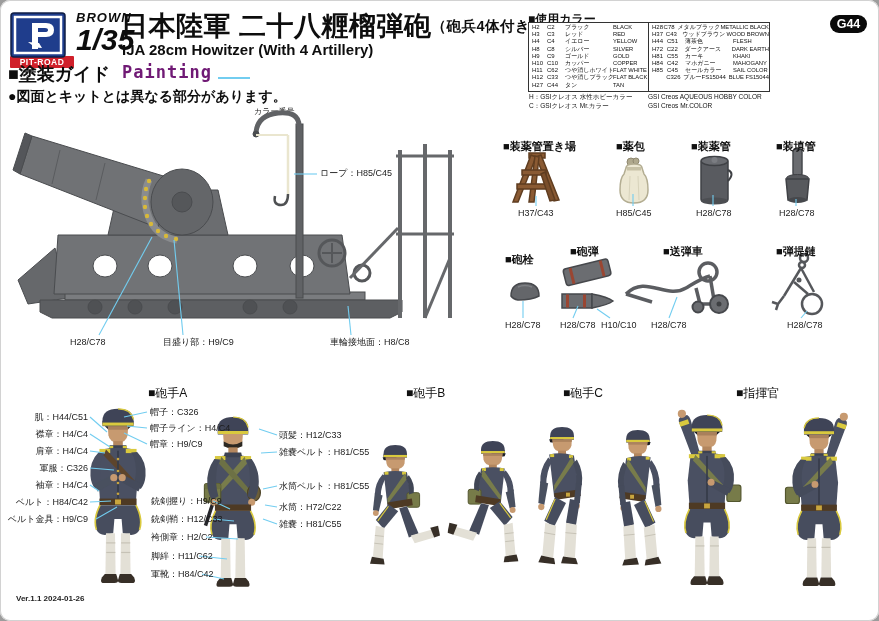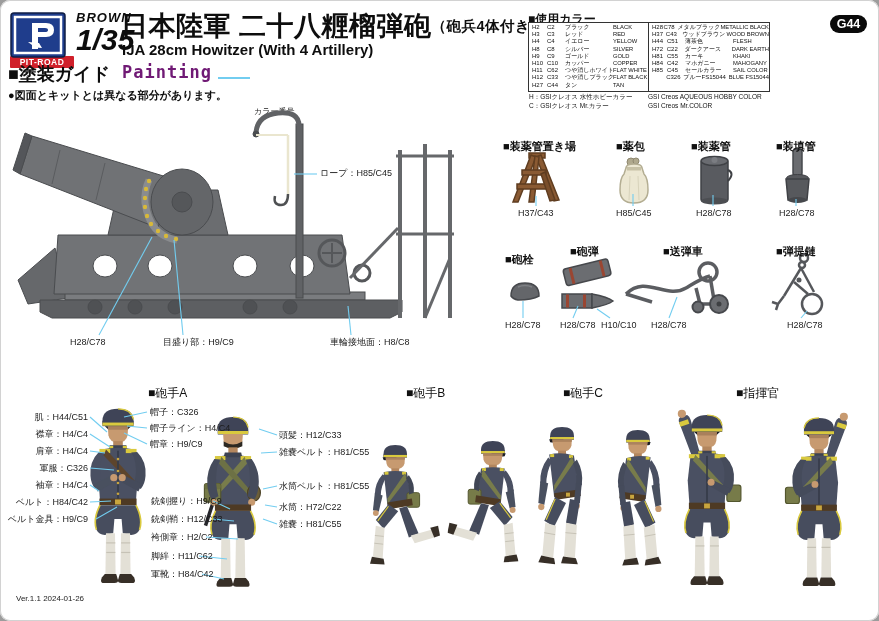--- a/index.html
+++ b/index.html
@@ -7,41 +7,41 @@
   .lbl{position:absolute;font-size:9px;color:#1c1c1c;white-space:nowrap;z-index:6;line-height:10px;}
   .ra{text-align:right;}
   .hdr{position:absolute;font-size:11px;font-weight:bold;color:#111;white-space:nowrap;z-index:6;}
   .fig-hdr{position:absolute;font-size:12px;font-weight:normal;color:#111;white-space:nowrap;z-index:6;}
   .title-jp{position:absolute;left:121px;top:8px;font-size:27px;font-weight:900;color:#0d0d0d;letter-spacing:0.5px;white-space:nowrap;}
   .title-note{font-size:14.5px;font-weight:900;vertical-align:4px;}
   .title-en{position:absolute;left:122px;top:41px;font-size:15px;font-weight:bold;color:#0d0d0d;white-space:nowrap;}
   .guide-jp{position:absolute;left:8px;top:62px;font-size:18px;font-weight:900;color:#0d0d0d;}
   .guide-en{position:absolute;left:122px;top:62px;font-size:17px;font-weight:bold;font-family:"DejaVu Sans Mono","Liberation Mono",monospace;letter-spacing:1px;color:#701a75;}
   .color-num{position:absolute;left:254px;top:70px;font-size:8px;color:#222;margin-top:36px;}
-  .note{position:absolute;left:8px;top:88px;font-size:11px;font-weight:bold;color:#0d0d0d;}
+  .note{position:absolute;left:8px;top:88px;font-size:14px;font-weight:bold;color:#0d0d0d;}
   .scale-wrap{position:absolute;left:76px;top:11px;color:#0d0d0d;font-style:italic;font-weight:900;line-height:1;}
   .scale-l{font-size:13px;display:block;letter-spacing:1px;}
   .scale-v{font-size:30px;display:block;margin-top:1px;text-align:right;}
   .brand{position:absolute;left:10px;top:56px;width:64px;height:12px;background:#d0202a;color:#fff;font-size:8.5px;font-weight:bold;text-align:center;line-height:12px;letter-spacing:0.5px;border-radius:1px;}
   .badge{position:absolute;left:830px;top:15px;width:37px;height:18px;background:#0a0a0a;color:#fff;font-size:12.5px;font-weight:bold;text-align:center;line-height:18px;border-radius:9px;}
   .chart-title{position:absolute;left:528px;top:11px;font-size:12px;font-weight:bold;color:#111;}
   .ctable{position:absolute;left:528px;top:22px;width:240px;height:68px;border:1px solid #333;display:flex;z-index:4;background:#fff;}
   .chalf{width:120px;display:flex;flex-direction:column;padding-top:1px;}
   .chalf.first{border-right:1px solid #333;}
   .crow{display:flex;height:7.2px;align-items:center;}
   .crow span{display:block;font-size:6px;line-height:7px;color:#111;white-space:nowrap;}
   .ch{width:15px;margin-left:3px;}
   .cc{width:18px;}
   .cj{width:48px;}
   .ce{flex:1;font-size:5.8px !important;}
   .cfoot{position:absolute;left:529px;width:330px;display:flex;font-size:6.5px;color:#111;white-space:nowrap;z-index:4;}
   .cfoot .fj{width:119px;}
   .leader{stroke:#72cdf0;stroke-width:1.1;}
   .guide-line{position:absolute;left:218px;top:77px;width:32px;height:1.5px;background:#72cdf0;}
-  .ver{position:absolute;left:16px;top:594px;font-size:8px;font-weight:normal;color:#222;}
+  .ver{position:absolute;left:16px;top:594px;font-size:8px;font-weight:bold;color:#222;}
   svg.art{position:absolute;z-index:2;}
   .overlay{position:absolute;left:0;top:0;width:879px;height:621px;z-index:5;pointer-events:none;}
 </style>
 </head>
 <body>
 
 <div class="page">
 
   <svg width="0" height="0" style="position:absolute" aria-hidden="true">
     <defs>

